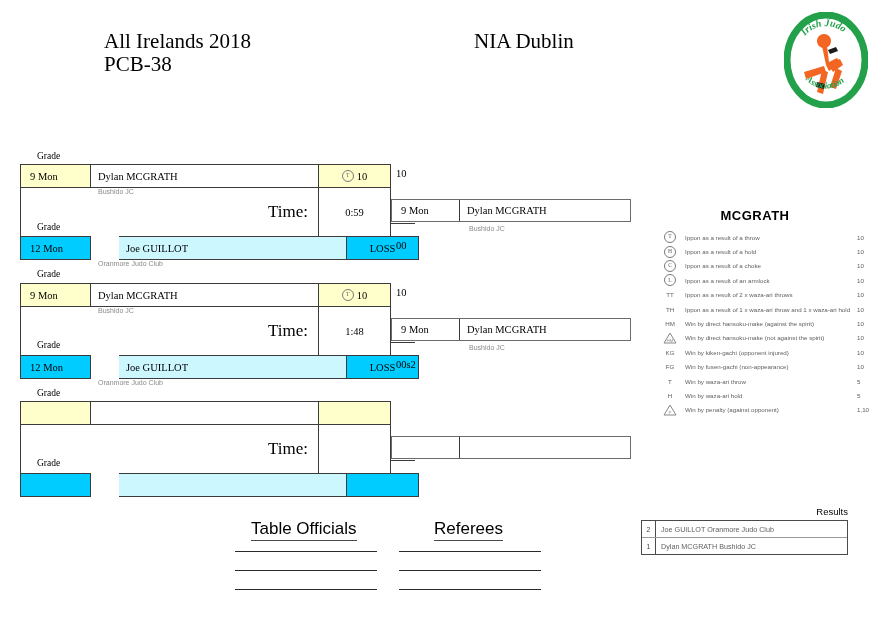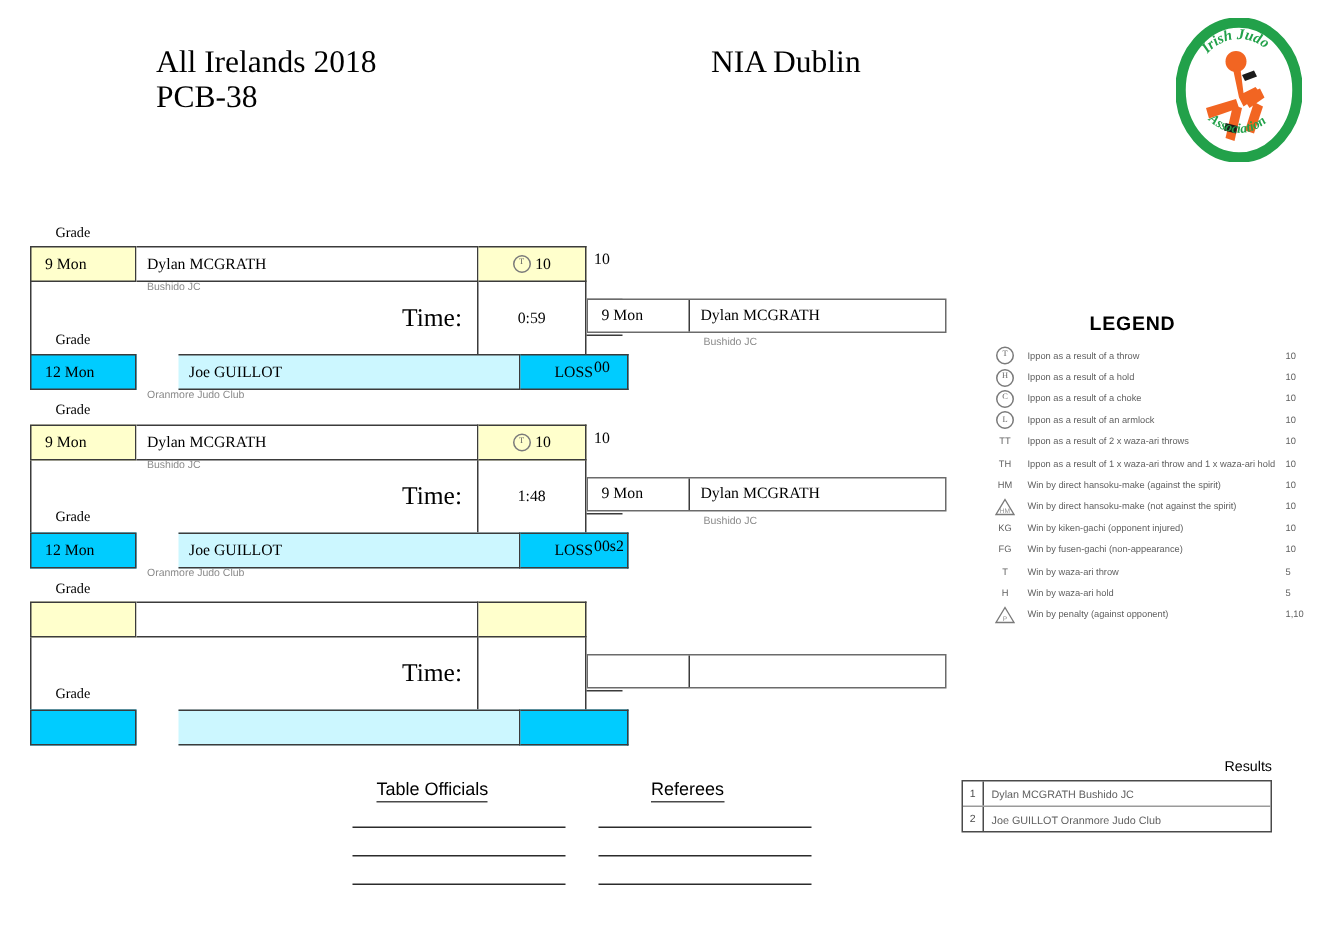--- a/index.html
+++ b/index.html
@@ -225,21 +225,21 @@
   }
   .legend-ico .abbr { font-size: 6.2px; }
   .legend-ico svg { display: block; }
   .legend-desc { flex: 1; white-space: nowrap; }
   .legend-val { width: 34px; text-align: left; }
 
   
   .sig-title {
     position: absolute;
     font-family: "Liberation Sans", sans-serif;
-    font-size: 12px;
+    font-size: 17px;
     white-space: nowrap;
     border-bottom: 1px solid #4a4a4a;
     padding-bottom: 1px;
   }
   .sig-line {
     position: absolute;
     height: 1px;
     background: #2b2b2b;
   }
 
@@ -414,21 +414,21 @@
   <div class="w-name">Dylan MCGRATH</div>
 </div>
 <div class="winner-club" style="left:469px; top:344px;">Bushido JC</div>
 
 <div class="winner" style="left:391px; top:436px;">
   <div class="w-grade"></div>
   <div class="w-name"></div>
 </div>
 
 <div class="abs" id="legend">
-  <div class="legend-title">LEGEND</div>
+  <div class="legend-title">MCGRATH</div>
   <div id="legend-rows">
       <div class="legend-row">
         <div class="legend-ico">
           <span class="circ">T</span>
         </div>
         <div class="legend-desc">Ippon as a result of a throw</div>
         <div class="legend-val">10</div>
       </div>
       <div class="legend-row">
         <div class="legend-ico">
@@ -530,21 +530,21 @@
 
 <div class="sig-title" style="left:434px; top:519px;">Referees</div>
 <div class="sig-line" style="left:399px; top:551px; width:142px;"></div>
 <div class="sig-line" style="left:399px; top:570px; width:142px;"></div>
 <div class="sig-line" style="left:399px; top:589px; width:142px;"></div>
 
 <div id="results">
   <div class="res-title">Results</div>
   <div class="res-table" id="results-rows">
       <div class="res-row">
+        <div class="res-pos">2</div>
+        <div class="res-name">Joe GUILLOT Oranmore Judo Club</div>
+      </div>
+      <div class="res-row">
         <div class="res-pos">1</div>
         <div class="res-name">Dylan MCGRATH Bushido JC</div>
       </div>
-      <div class="res-row">
-        <div class="res-pos">2</div>
-        <div class="res-name">Joe GUILLOT Oranmore Judo Club</div>
-      </div>
     </div>
 </div>
 
 </body></html>

